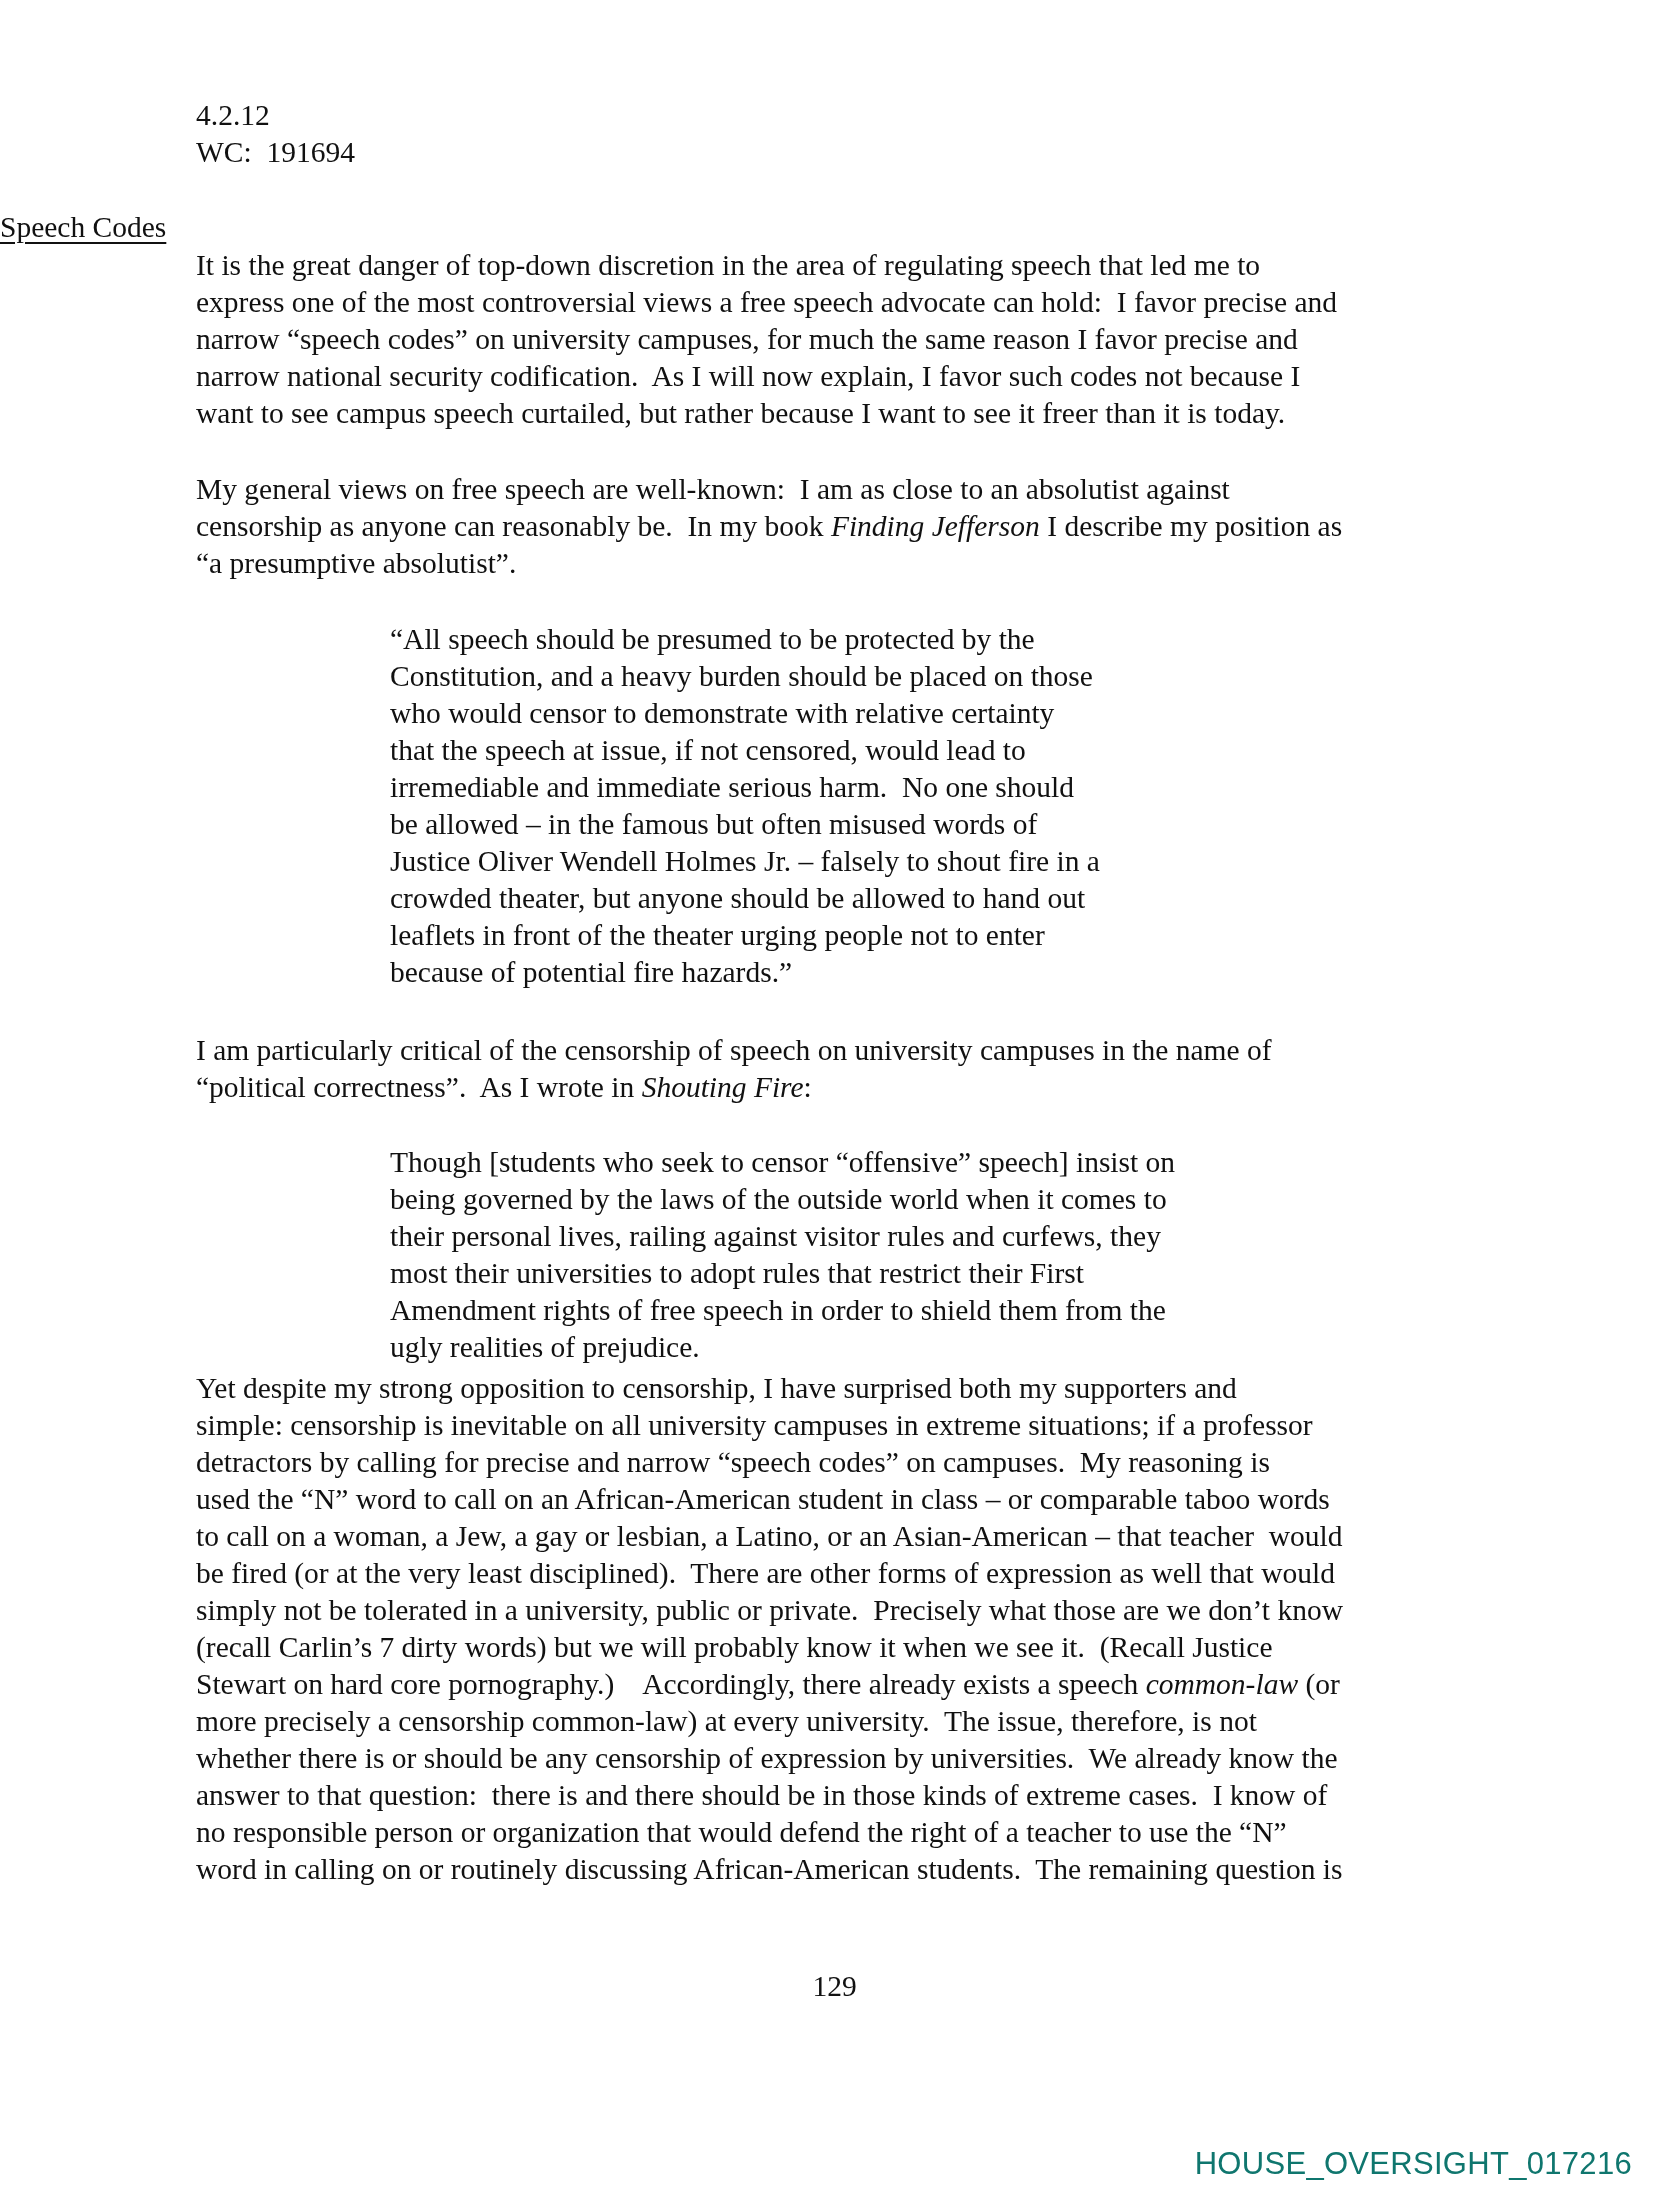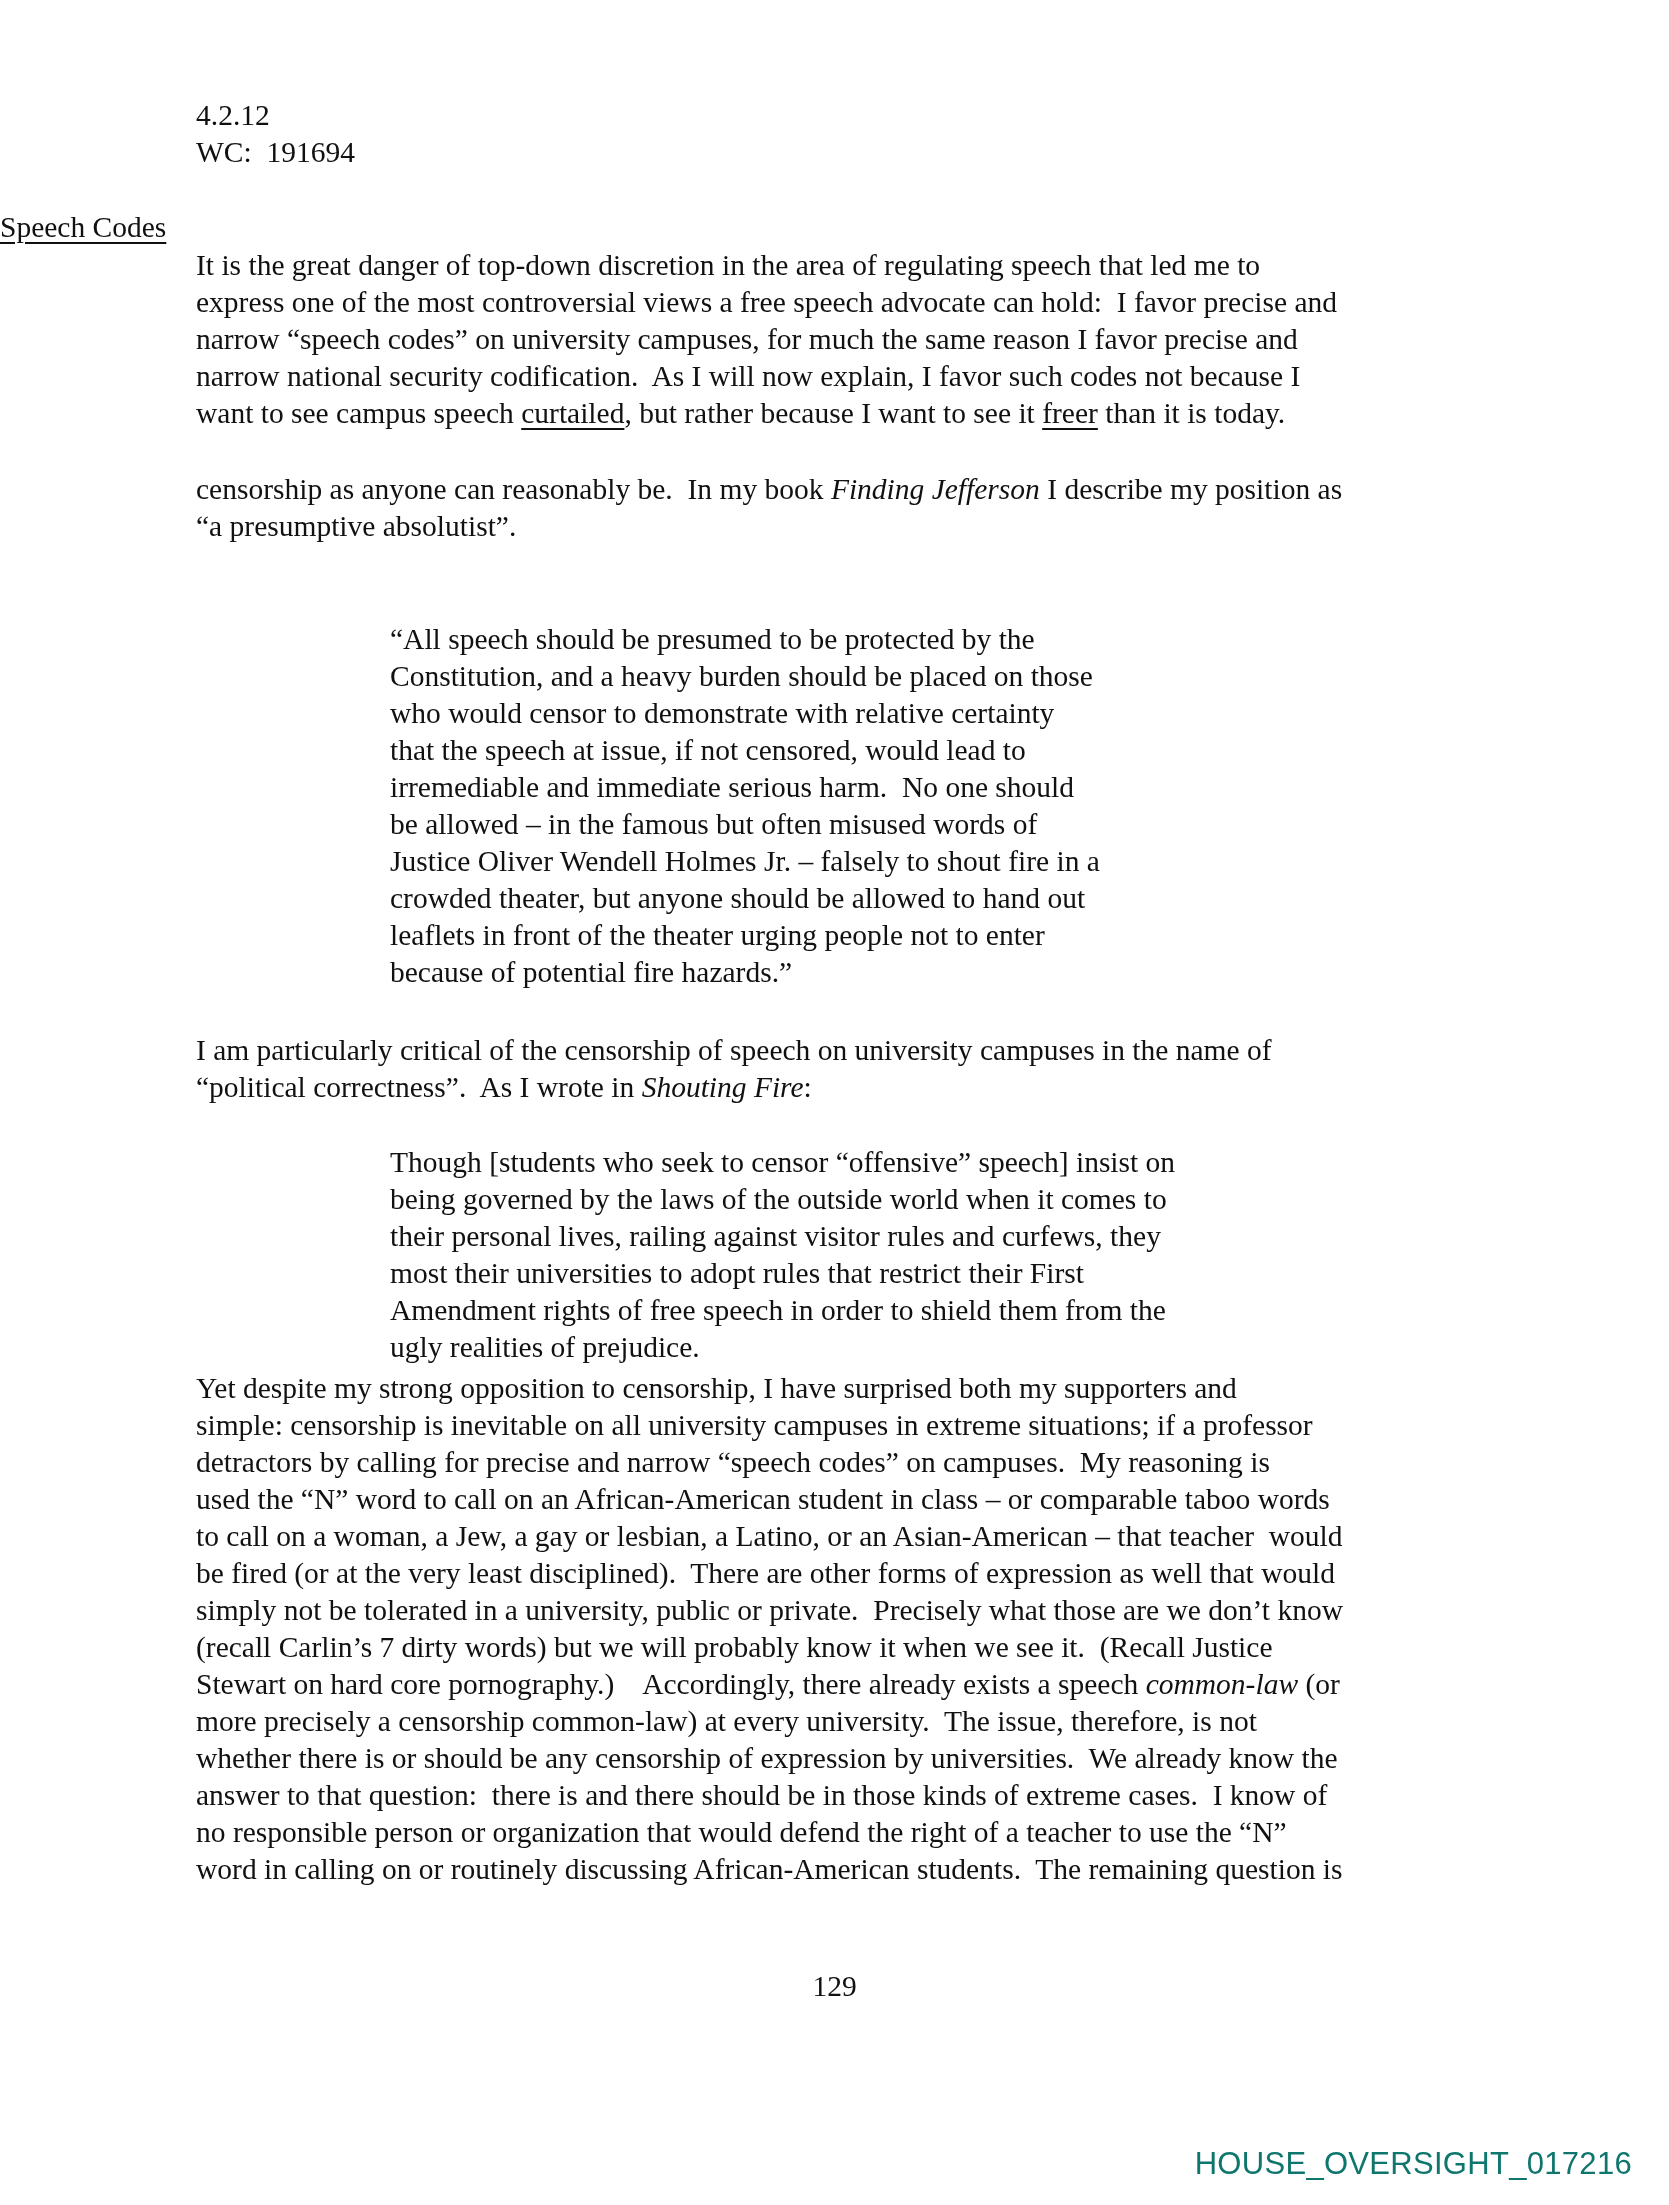--- a/index.html
+++ b/index.html
@@ -15,21 +15,21 @@
     .header-meta div { white-space: pre; }
     .title {
       position: absolute; left: 0; width: 1669px; top: 209px;
       text-decoration: underline;
       text-underline-offset: 4.6px; text-decoration-thickness: 2px;
     }
     .body-block { position: absolute; left: 196px; width: 1283px; }
     .body-block .line { white-space: pre; height: 37px; }
     .quote-block { position: absolute; left: 390px; width: 982px; }
     .quote-block .line { white-space: pre; height: 37px; }
-    .u { text-decoration: underline; text-underline-offset: 4.6px; text-decoration-thickness: 2px; }
+    .u { text-underline-offset: 4.6px; text-decoration-thickness: 2px; }
     .i { font-style: italic; }
     .page-number { position: absolute; left: 0; width: 1669px; top: 1968px; text-align: center; }
     .bates {
       position: absolute; right: 37px; top: 2146px;
       font-family: "Liberation Sans", "DejaVu Sans", sans-serif;
       font-size: 31px; line-height: 35px; letter-spacing: 0.3px; color: #0f766e;
     }
   </style>
 </head>
 <body>
@@ -45,20 +45,21 @@
 
   <div class="body-block" style="top:247px;">
     <div class="line">It is the great danger of top-down discretion in the area of regulating speech that led me to</div>
     <div class="line">express one of the most controversial views a free speech advocate can hold:  I favor precise and</div>
     <div class="line">narrow “speech codes” on university campuses, for much the same reason I favor precise and</div>
     <div class="line">narrow national security codification.  As I will now explain, I favor such codes not because I</div>
     <div class="line"><span>want to see campus speech </span><span class="u">curtailed</span><span>, but rather because I want to see it </span><span class="u">freer</span><span> than it is today.</span></div>
   </div>
 
   <div class="body-block" style="top:471px;">
+    <div class="line">My general views on free speech are well-known:  I am as close to an absolutist against</div>
     <div class="line"><span>censorship as anyone can reasonably be.  In my book </span><span class="i">Finding Jefferson</span><span> I describe my position as</span></div>
     <div class="line">“a presumptive absolutist”.</div>
   </div>
 
   <div class="quote-block" style="top:621px;">
     <div class="line">“All speech should be presumed to be protected by the</div>
     <div class="line">Constitution, and a heavy burden should be placed on those</div>
     <div class="line">who would censor to demonstrate with relative certainty</div>
     <div class="line">that the speech at issue, if not censored, would lead to</div>
     <div class="line">irremediable and immediate serious harm.  No one should</div>

